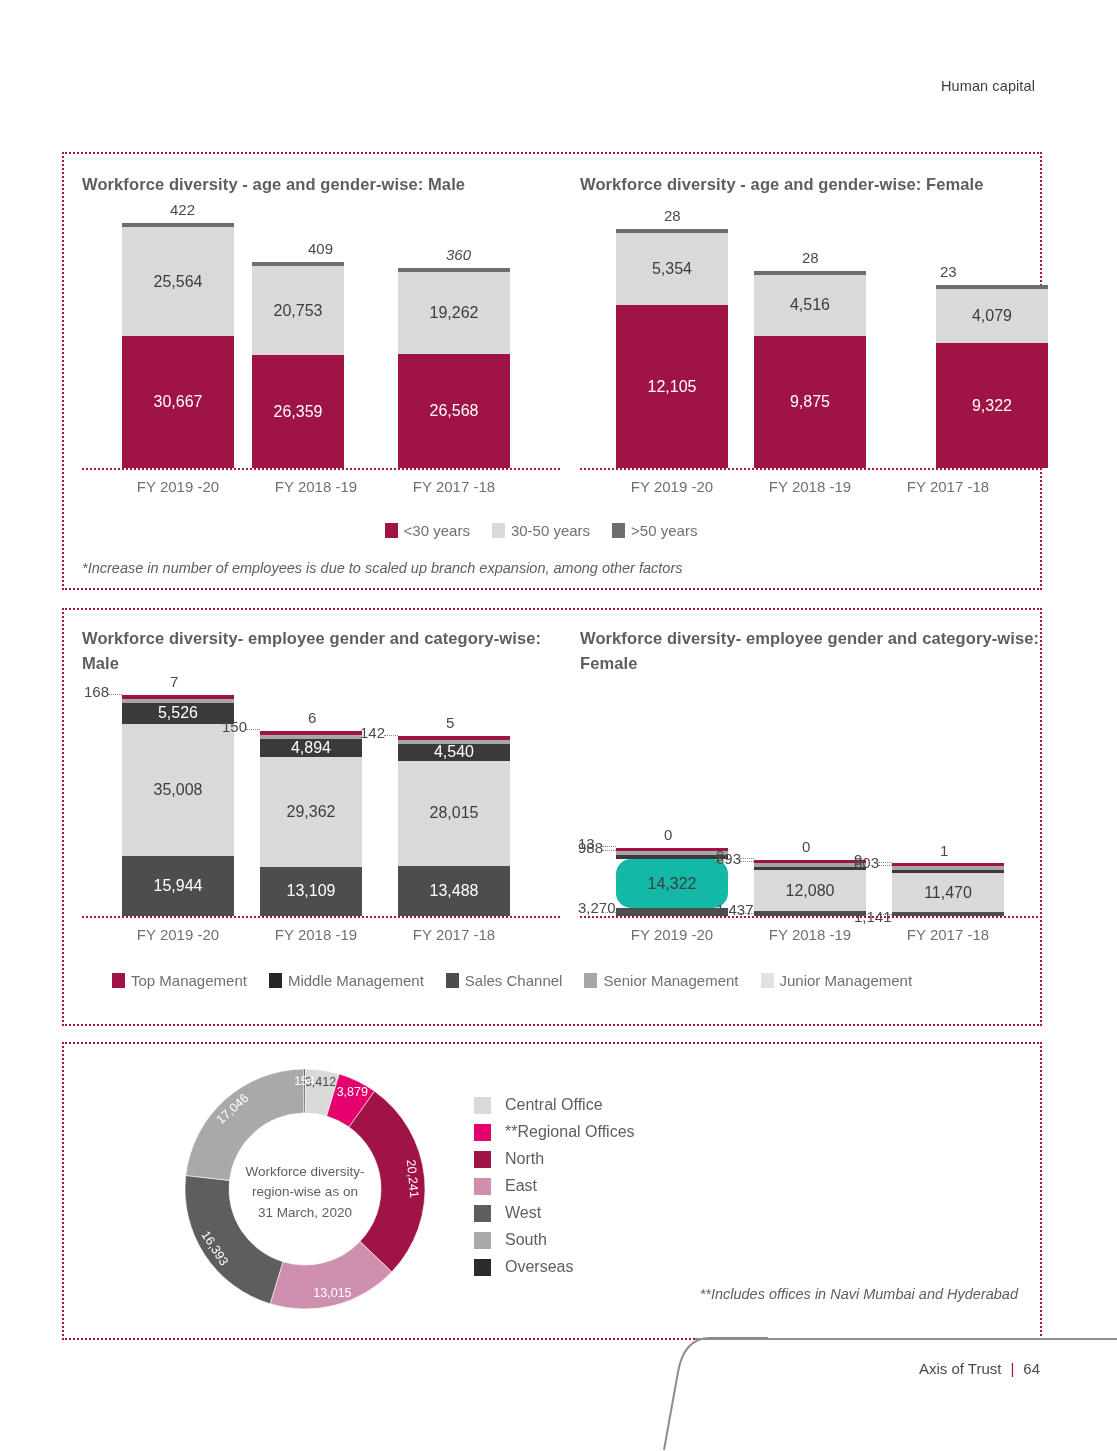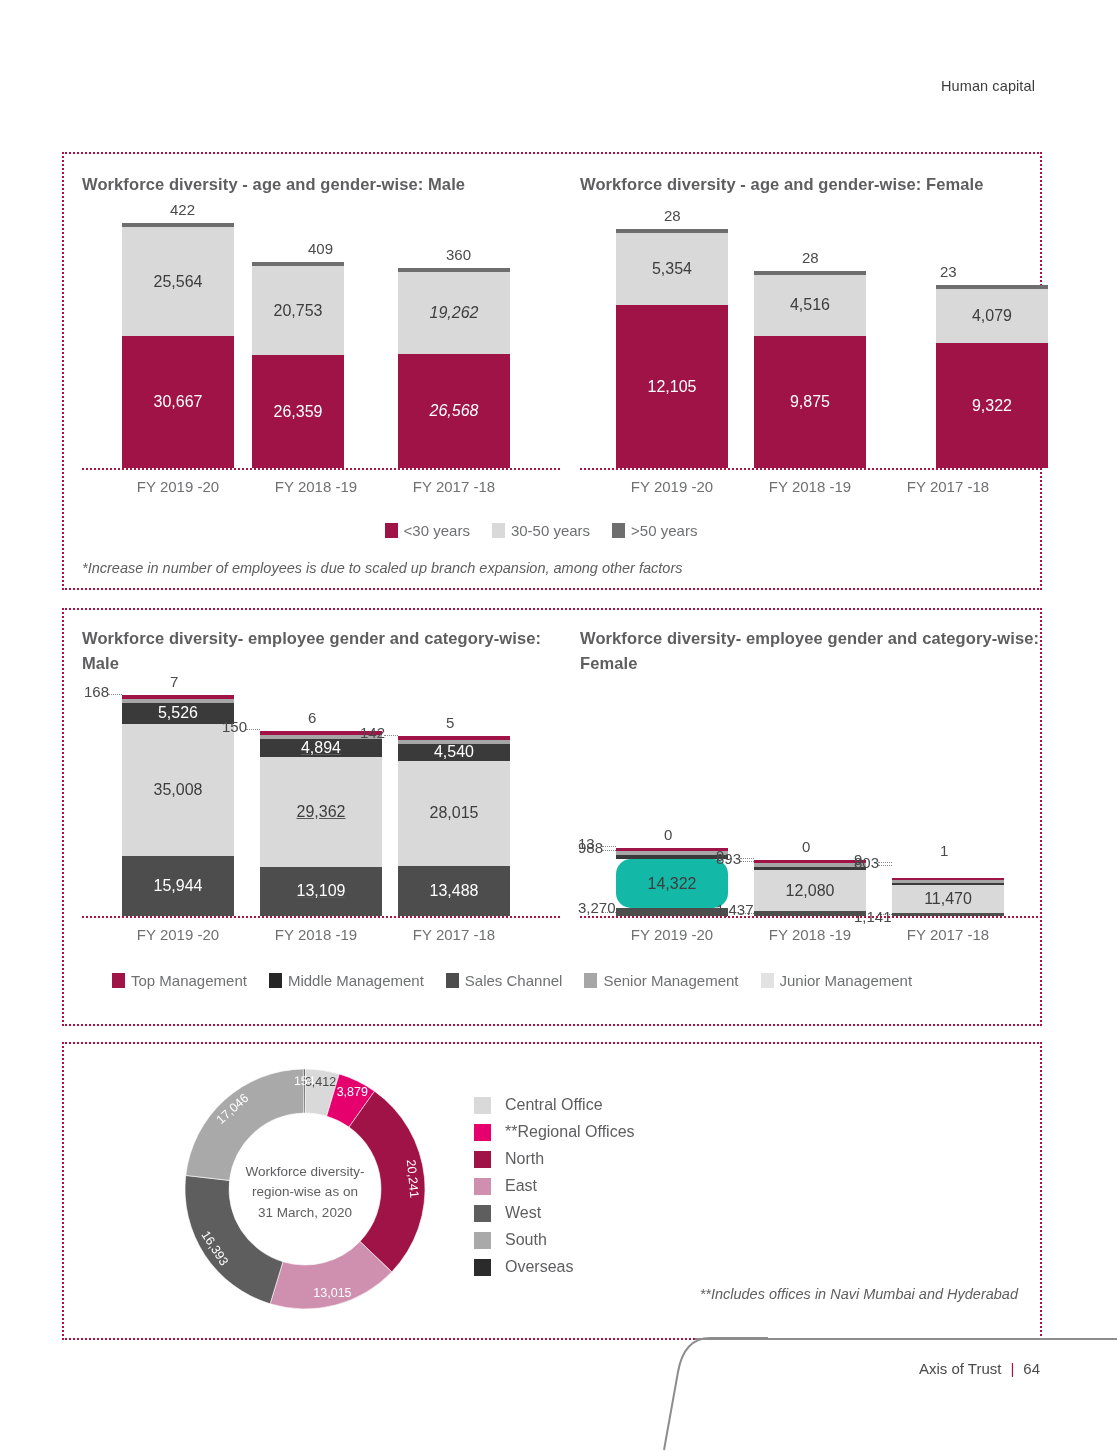--- a/index.html
+++ b/index.html
@@ -86,22 +86,22 @@
           <div class="outside-lbl" style="left: 226px; top: 34.2066px;">409</div>
           <div class="bar" style="left: 170px; width: 92px; height: 205.793px; text-align: right;">
             <div class="seg on-dark thin" style="height: 4px; background: rgb(110, 110, 110);"></div>
             <div class="seg on-light" style="height: 89.8725px; background: rgb(217, 217, 217);">
               <span>20,753</span>
             </div>
             <div class="seg on-dark" style="height: 114.15px; background: rgb(159, 19, 70);">
               <span>26,359</span>
             </div>
           </div>
-          <div class="outside-lbl" style="left: 364px; top: 39.9706px;">360</div>
-          <div class="bar" style="left: 316px; width: 112px; height: 200.029px; font-style: italic;">
+          <div class="outside-lbl" style="left: 364px; top: 39.9706px; font-style: italic;">360</div>
+          <div class="bar" style="left: 316px; width: 112px; height: 200.029px;">
             <div class="seg on-dark thin" style="height: 4px; background: rgb(110, 110, 110);"></div>
             <div class="seg on-light" style="height: 83.4156px; background: rgb(217, 217, 217);">
               <span>19,262</span>
             </div>
             <div class="seg on-dark" style="height: 115.055px; background: rgb(159, 19, 70);">
               <span>26,568</span>
             </div>
           </div>
         </div>
     </div>
@@ -189,21 +189,21 @@
             <div class="seg on-light" style="height: 136.441px; background: rgb(217, 217, 217);">
               <span>35,008</span>
             </div>
             <div class="seg on-dark" style="height: 62.1407px; background: rgb(77, 77, 77);">
               <span>15,944</span>
             </div>
           </div>
           <div class="outside-lbl" style="left: 226px; top: 20.7899px;">6</div>
           <div class="leader" style="left: 164px; top: 41.3979px; width: 14px;"></div>
           <div class="outside-lbl" style="left: 140px; top: 30.3979px;">150</div>
-          <div class="bar" style="left: 178px; width: 122px; height: 185.21px; text-decoration: underline;">
+          <div class="bar" style="left: 178px; width: 102px; height: 185.21px;">
             <div class="seg on-dark thin" style="height: 4px; background: rgb(159, 19, 70);"></div>
             <div class="seg on-dark thin" style="height: 4px; background: rgb(166, 166, 166);"></div>
             <div class="seg on-dark" style="height: 19.0741px; background: rgb(58, 58, 58);">
               <span>4,894</span>
             </div>
             <div class="seg on-light" style="height: 114.437px; background: rgb(217, 217, 217);">
               <span>29,362</span>
             </div>
             <div class="seg on-dark" style="height: 51.0915px; background: rgb(77, 77, 77);">
               <span>13,109</span>
@@ -268,21 +268,21 @@
             </div>
             <div class="seg on-dark thin" style="height: 5.60062px; background: rgb(77, 77, 77);"></div>
           </div>
           <div class="outside-lbl" style="left: 360px; top: 153.681px;">1</div>
           <div class="leader" style="left: 298px; top: 173.72px; width: 14px;"></div>
           <div class="outside-lbl" style="left: 274px; top: 162.72px;">9</div>
           <div class="leader" style="left: 298px; top: 176.849px; width: 14px;"></div>
           <div class="outside-lbl" style="left: 274px; top: 165.849px;">803</div>
           <div class="leader" style="left: 298px; top: 225.777px; width: 14px;"></div>
           <div class="outside-lbl" style="left: 274px; top: 220px;">1,141</div>
-          <div class="bar" style="left: 312px; width: 112px; height: 38px; margin-top: 20px;">
+          <div class="bar" style="left: 312px; width: 112px; height: 53px; margin-top: 20px;">
             <div class="seg on-dark thin" style="height: 4px; background: rgb(159, 19, 70);"></div>
             <div class="seg on-dark thin" style="height: 4px; background: rgb(166, 166, 166);"></div>
             <div class="seg on-dark thin" style="height: 4px; background: rgb(58, 58, 58);"></div>
             <div class="seg on-light" style="height: 44.7036px; background: rgb(217, 217, 217);">
               <span>11,470</span>
             </div>
             <div class="seg on-dark thin" style="height: 4.44697px; background: rgb(77, 77, 77);"></div>
           </div>
         </div>
     </div>

